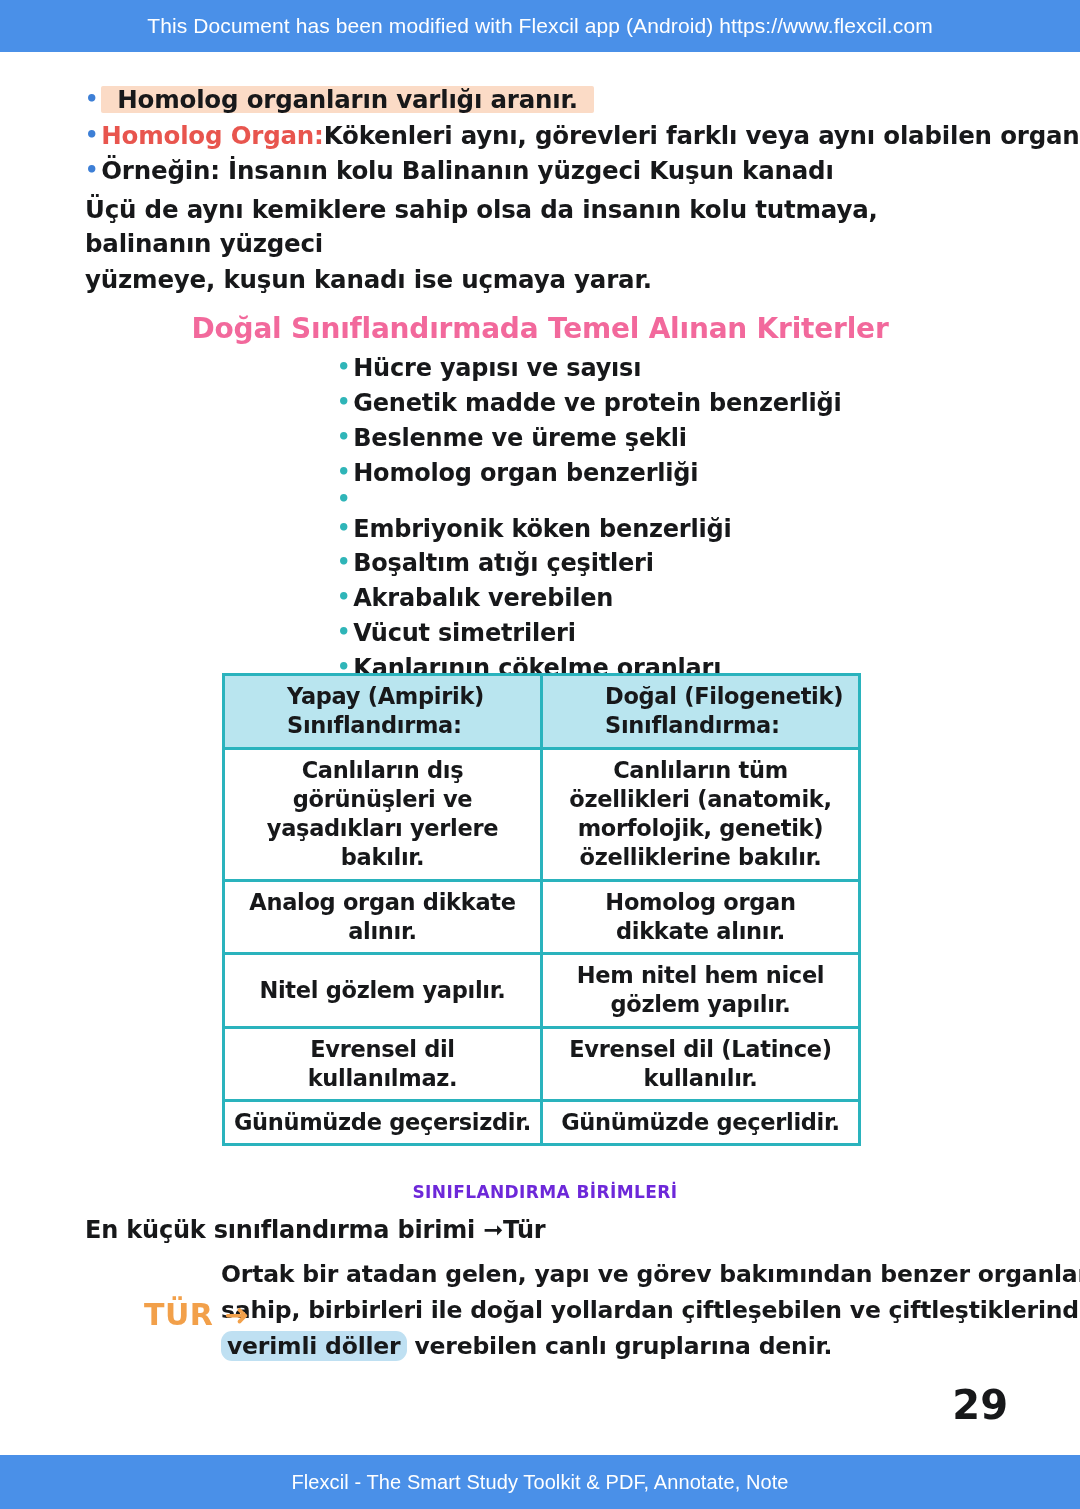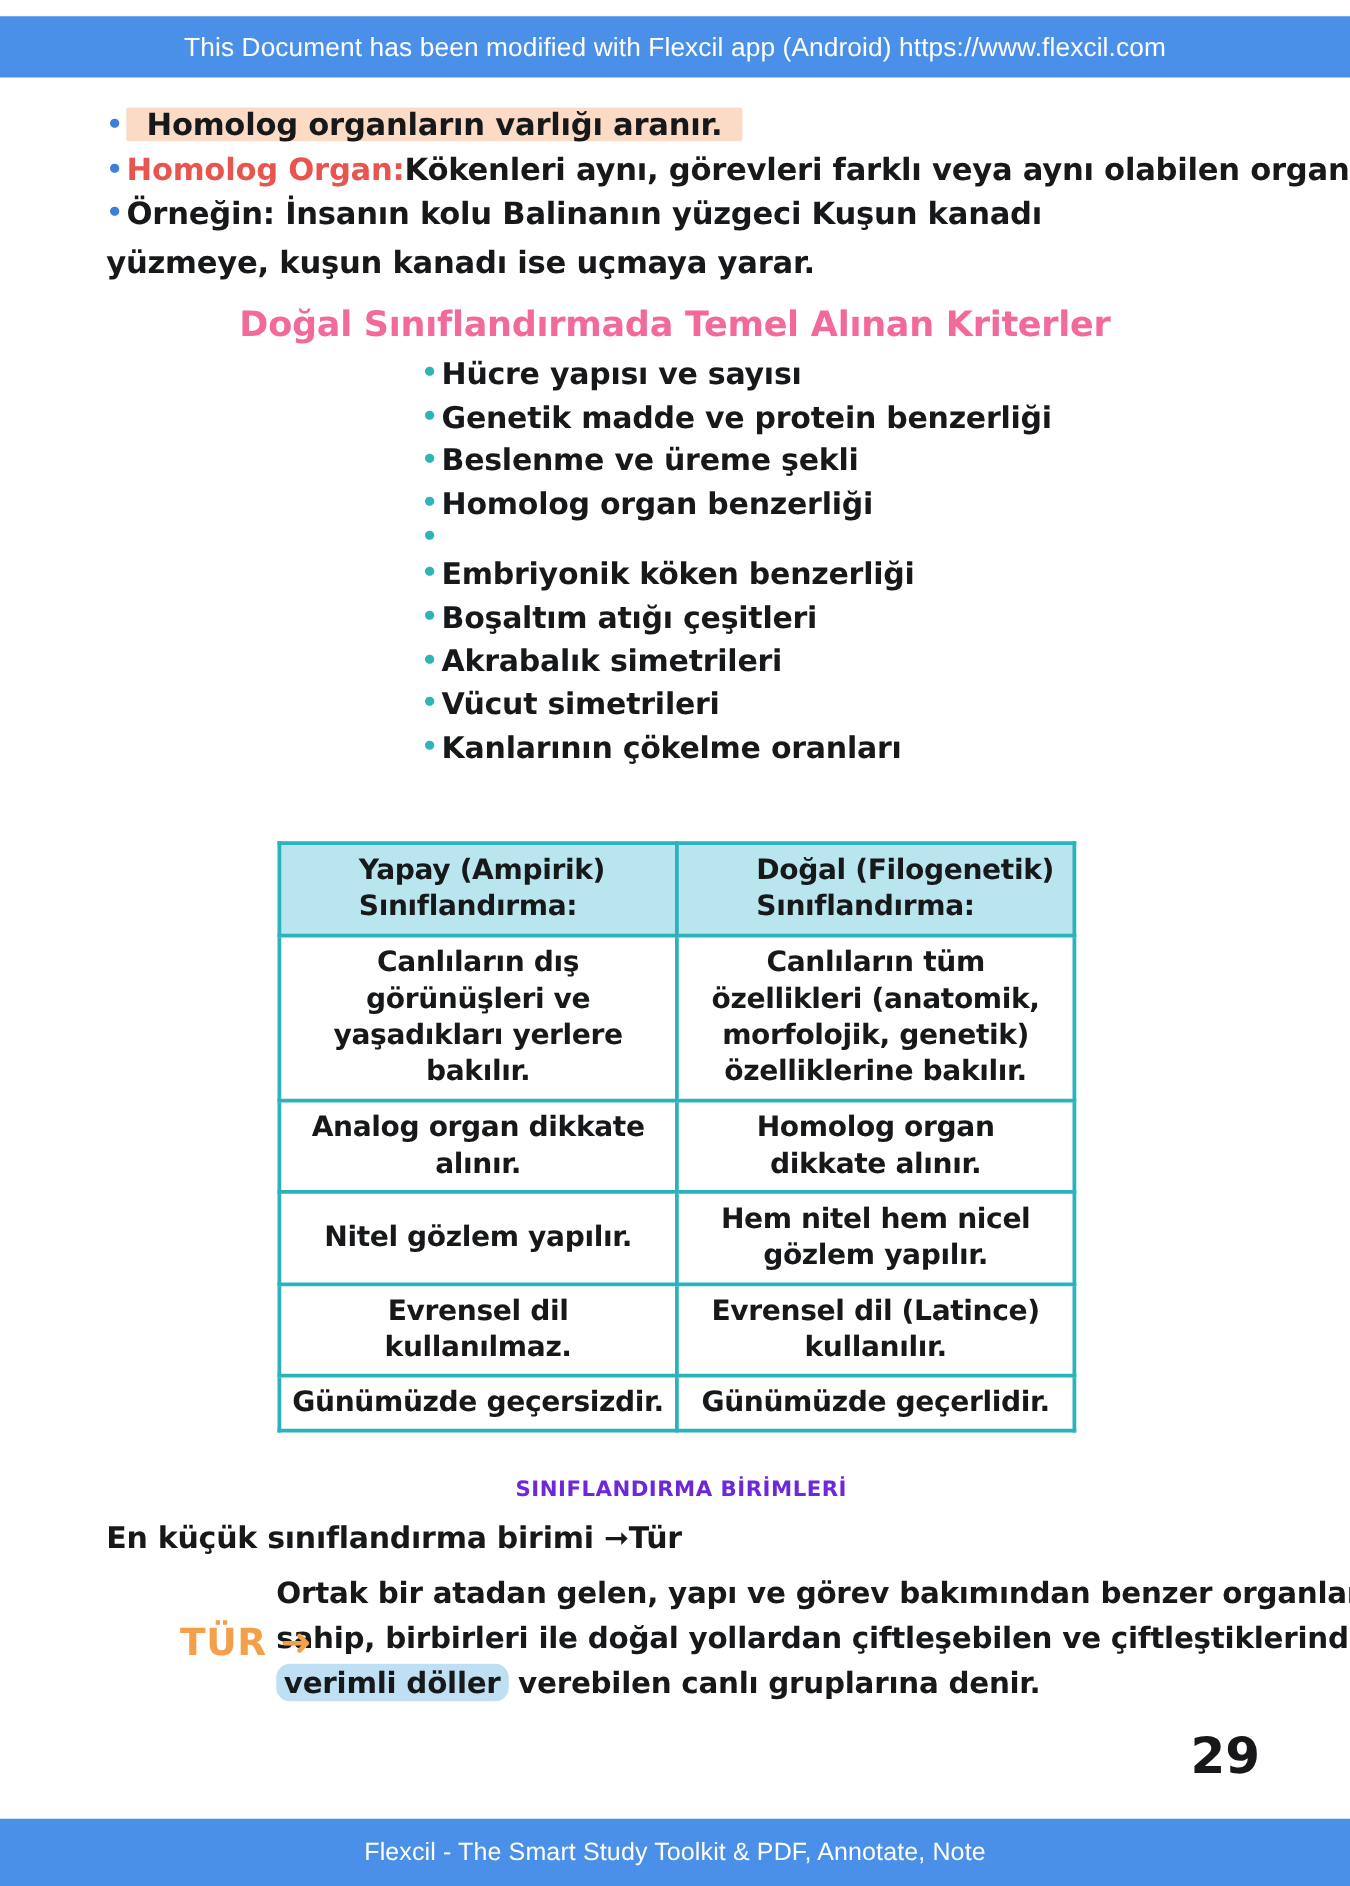--- a/index.html
+++ b/index.html
@@ -22,21 +22,21 @@
     width: 1080px;
     background: #4a90e8;
     color: #ffffff;
     font-family: "Liberation Sans", sans-serif;
     font-size: 21px;
     display: flex;
     align-items: center;
     justify-content: center;
     letter-spacing: 0.1px;
   }
-  .banner-top { top: 13px; height: 52px; }
+  .banner-top { top: 0; height: 52px; }
   .banner-bottom { top: 1455px; height: 54px; font-size: 20px; }
 
   
   .sheet {
     position: absolute;
     left: 0;
     top: 62px;
     width: 1080px;
     height: 1393px;
     background: #ffffff;
@@ -233,20 +233,21 @@
       <span class="bullet-blue">•</span>
       <span class="red-term">Homolog Organ:</span>
       <span> Kökenleri aynı, görevleri farklı veya aynı olabilen organlardır.</span>
     </div>
 
     <div class="topline hw">
       <span class="bullet-blue">•</span>
       <span>Örneğin: İnsanın kolu  Balinanın yüzgeci  Kuşun kanadı</span>
     </div>
 
+    <div class="para hw">Üçü de aynı kemiklere sahip olsa da insanın kolu tutmaya, balinanın yüzgeci</div>
     <div class="para hw">yüzmeye, kuşun kanadı ise uçmaya yarar.</div>
 
     <div class="h-pink">Doğal Sınıflandırmada Temel Alınan Kriterler</div>
 
     <ul class="criteria">
       <li class="hw">
         <span class="bullet-teal">•</span>
         <span>Hücre yapısı ve sayısı</span>
       </li>
       <li class="hw">
@@ -267,21 +268,21 @@
       <li class="hw">
         <span class="bullet-teal">•</span>
         <span>Embriyonik köken benzerliği</span>
       </li>
       <li class="hw">
         <span class="bullet-teal">•</span>
         <span>Boşaltım atığı çeşitleri</span>
       </li>
       <li class="hw">
         <span class="bullet-teal">•</span>
-        <span>Akrabalık simetrileri</span>
+        <span>Akrabalık verebilen</span>
       </li>
       <li class="hw">
         <span class="bullet-teal">•</span>
         <span>Vücut simetrileri</span>
       </li>
       <li class="hw">
         <span class="bullet-teal">•</span>
         <span>Kanlarının çökelme oranları</span>
       </li>
     </ul>

